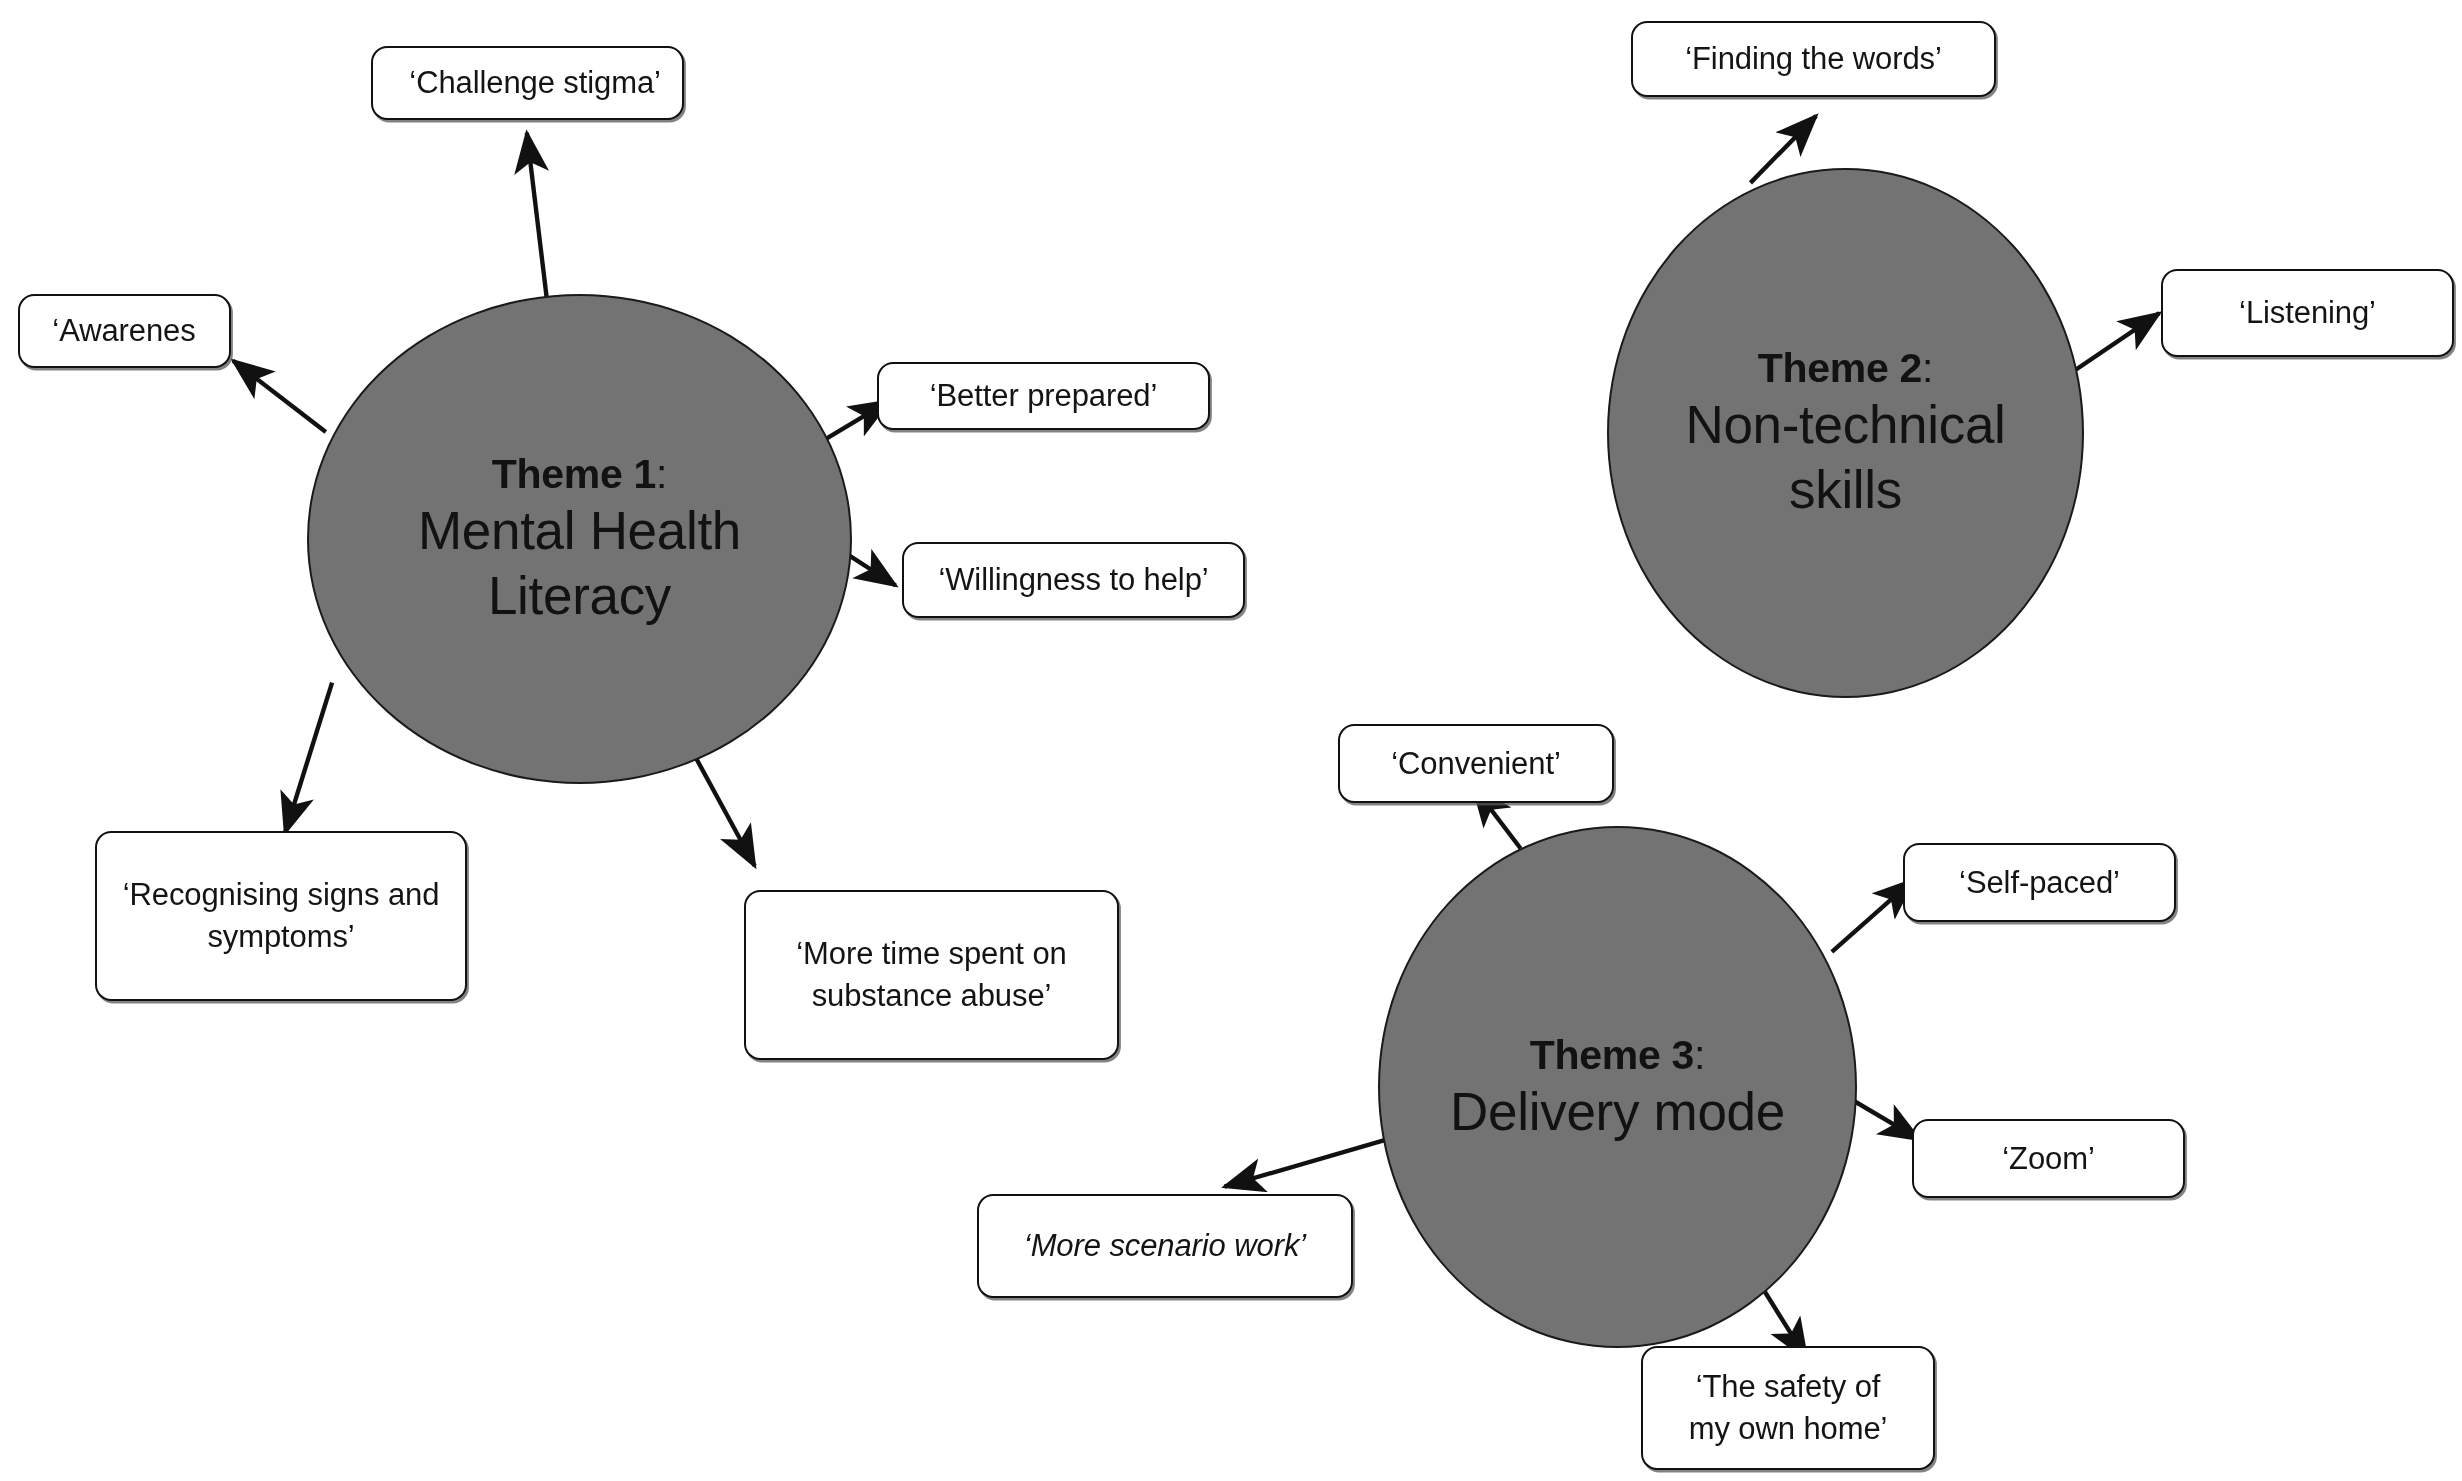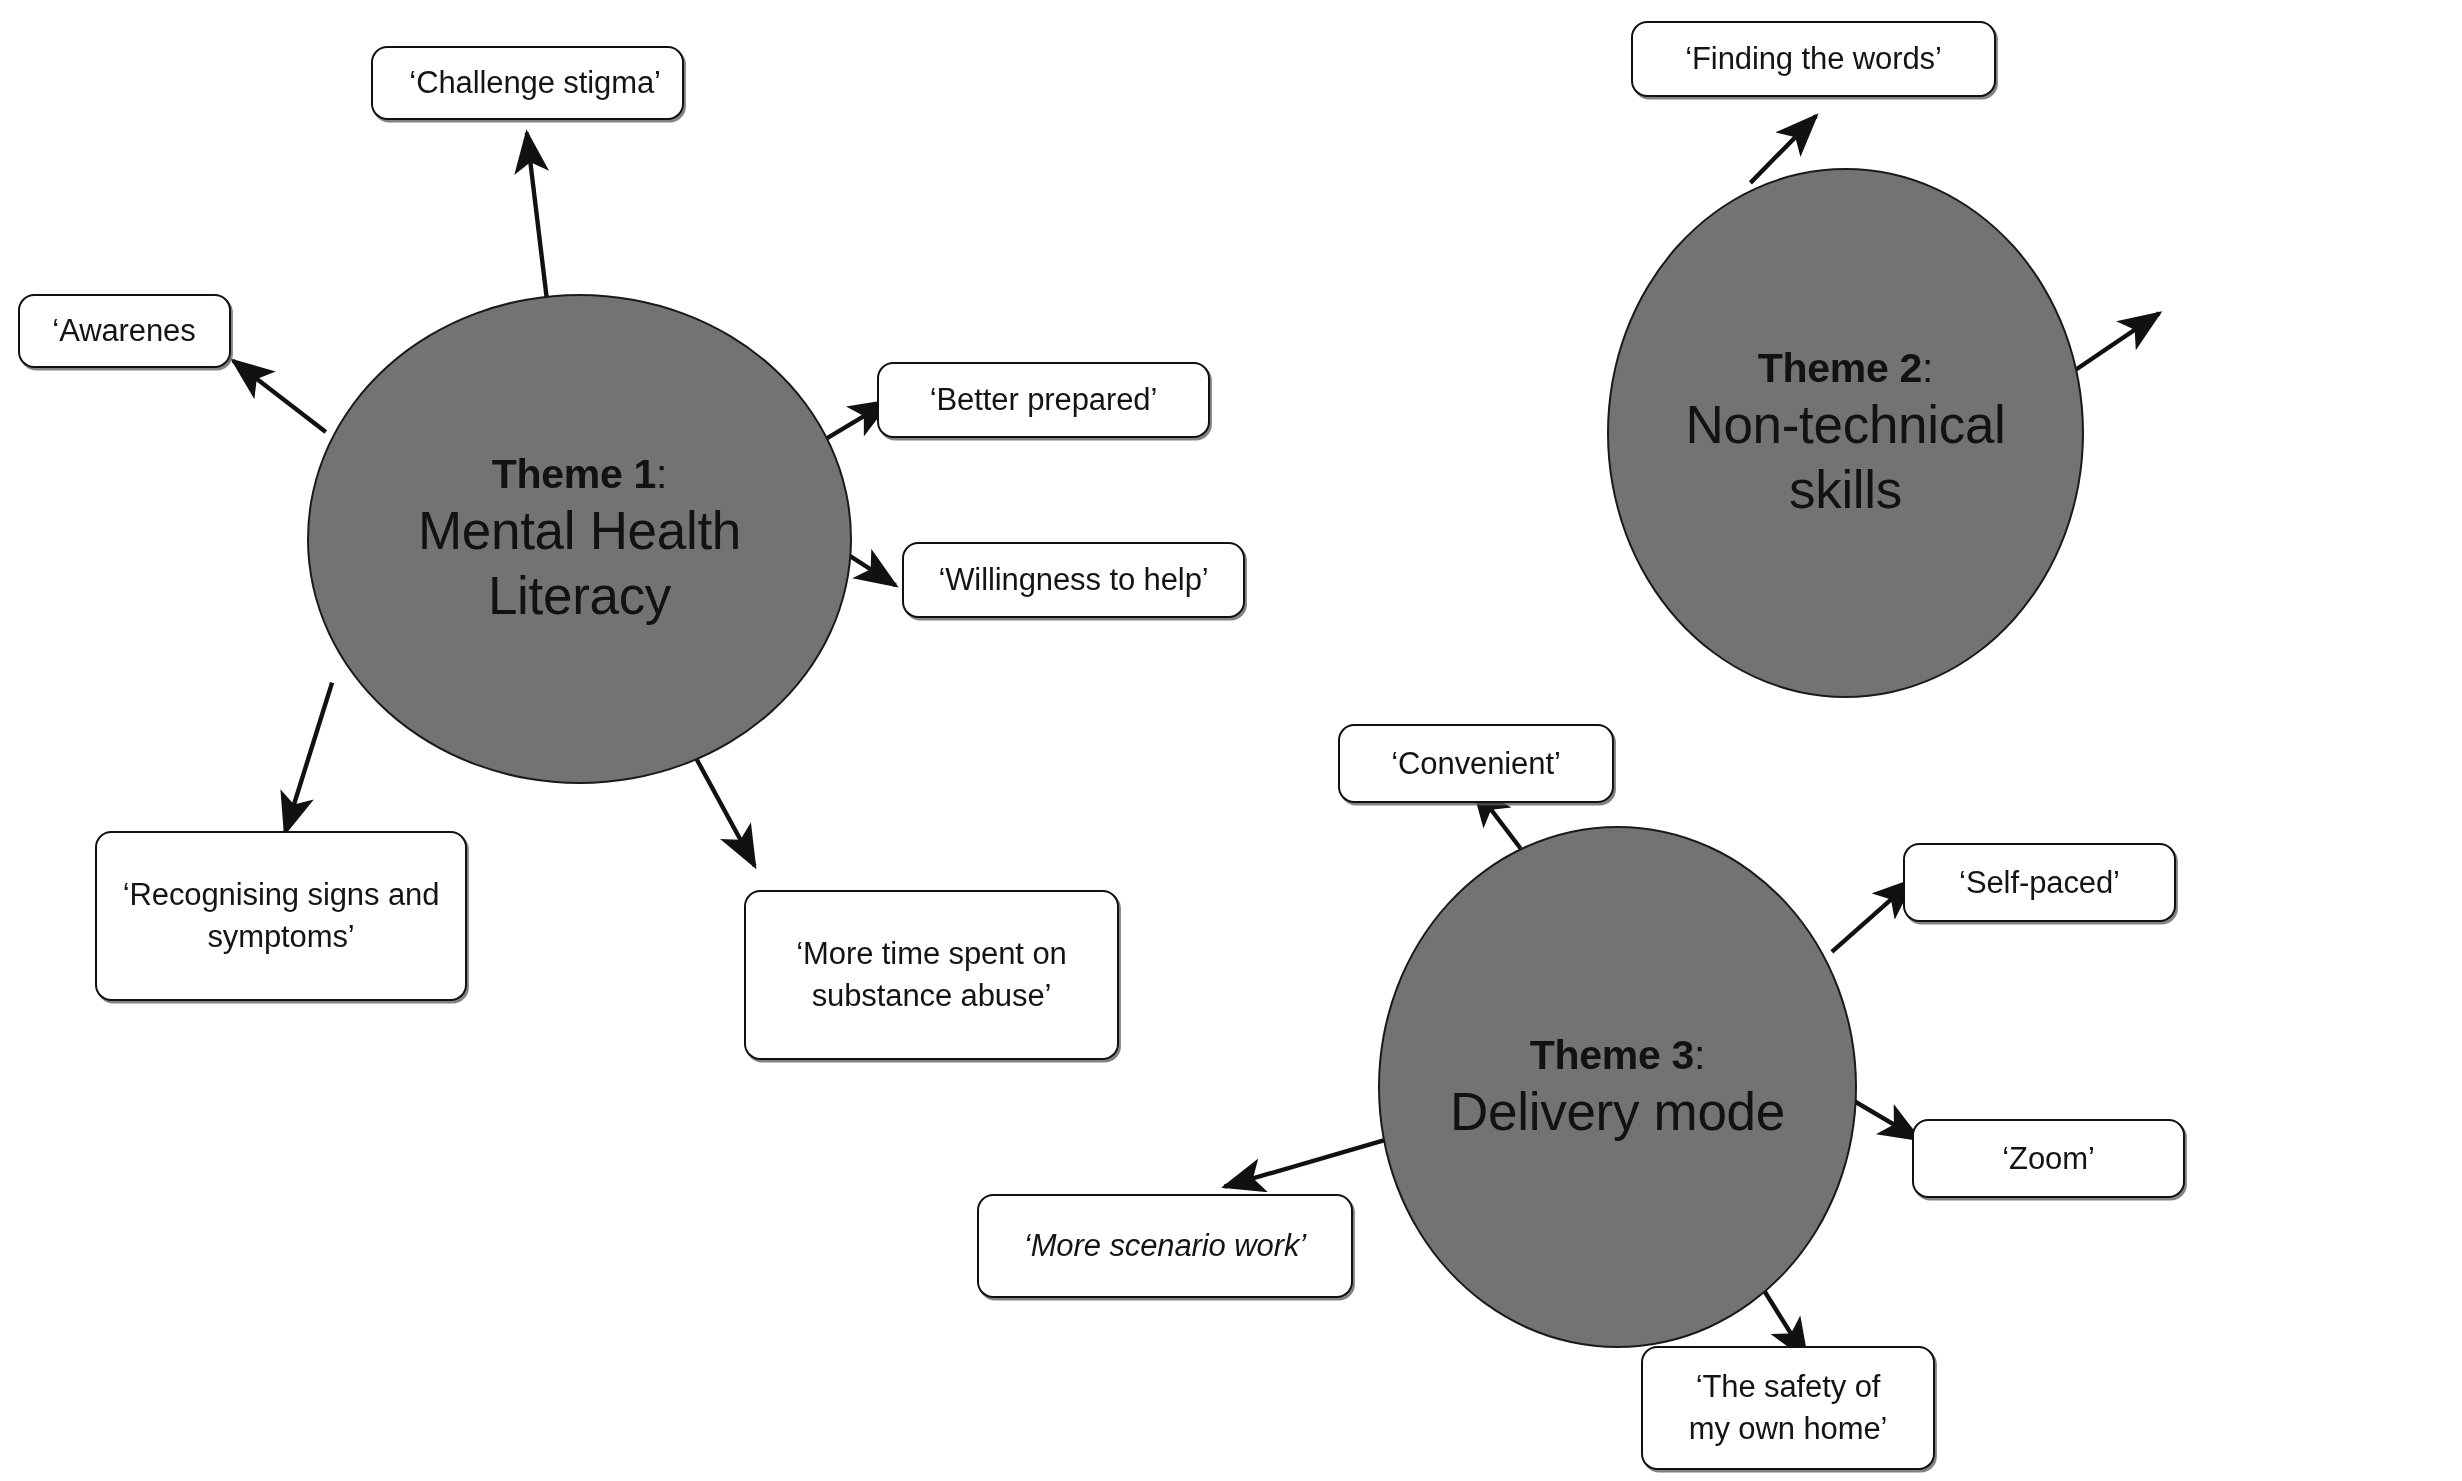--- a/index.html
+++ b/index.html
@@ -106,40 +106,41 @@
       <span class="t-strong">Theme 1</span><span>:</span>
     </div>
     <div class="theme-sub">Mental Health
 Literacy</div>
   </div>
 
   <div class="code-box" style="left:371px; top:46px; width:313px; height:74px;padding-left:24px;">‘Challenge stigma’</div>
 
   <div class="code-box" style="left:17.5px; top:294px; width:213px; height:74px;">‘Awarenes</div>
 
-  <div class="code-box" style="left:877px; top:362px; width:333px; height:76px;">‘Better prepared’</div>
+  <div class="code-box" style="left:877px; top:362px; width:333px; height:68px;">‘Better prepared’</div>
 
   <div class="code-box" style="left:902px; top:542px; width:343px; height:76px;">‘Willingness to help’</div>
 
   <div class="code-box" style="left:95px; top:831px; width:372px; height:170px;">‘Recognising signs and
 symptoms’</div>
 
   <div class="code-box" style="left:744px; top:890px; width:375px; height:170px;">‘More time spent on
 substance abuse’</div>
 
   <div class="theme-node" style="left:1607px; top:168px; width:477px; height:530px;">
     <div class="theme-title">
       <span class="t-strong">Theme 2</span><span>:</span>
     </div>
     <div class="theme-sub">Non-technical
 skills</div>
   </div>
 
   <div class="code-box" style="left:1631px; top:21px; width:365px; height:76px;">‘Finding the words’</div>
 
+  <div class="code-box" style="left:2161px; top:269px; width:293px; height:88px;">‘Listening’</div>
 
   <div class="theme-node" style="left:1378px; top:826px; width:479px; height:522px;">
     <div class="theme-title">
       <span class="t-strong">Theme 3</span><span>:</span>
     </div>
     <div class="theme-sub">Delivery mode</div>
   </div>
 
   <div class="code-box" style="left:1338px; top:724px; width:276px; height:79px;">‘Convenient’</div>
 

